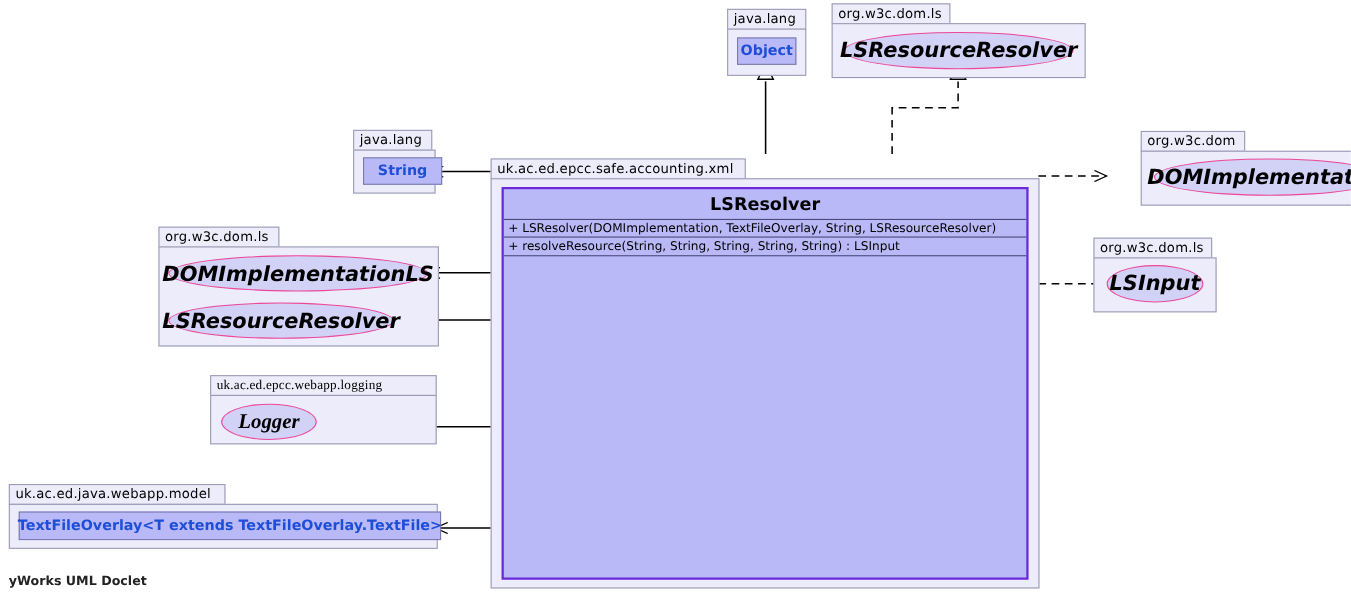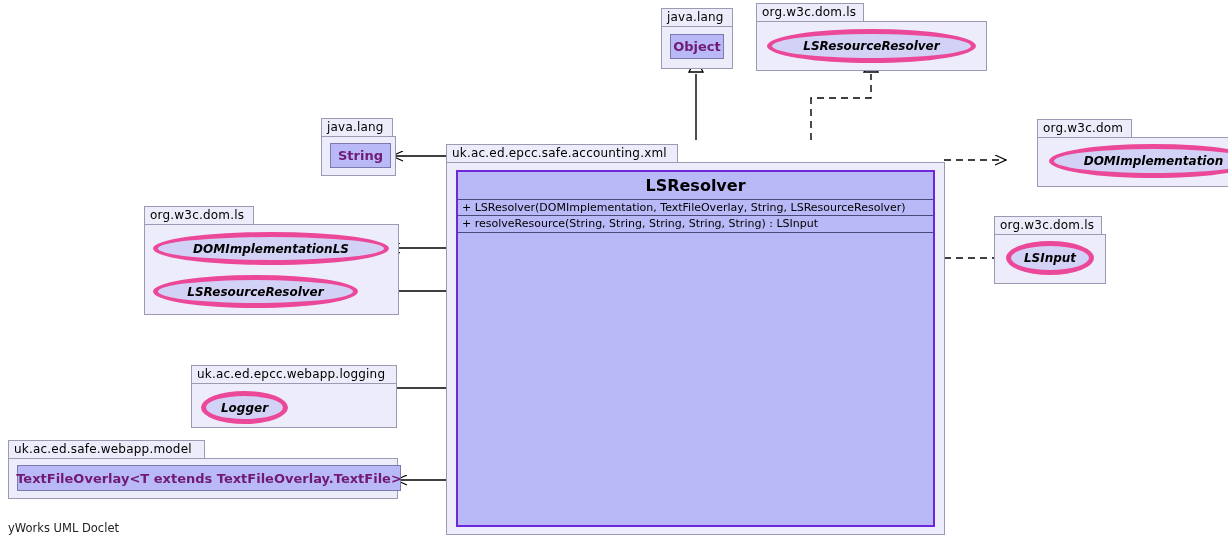--- a/index.html
+++ b/index.html
@@ -54,38 +54,38 @@
     background: #ececfa;
     border: 1px solid #9a9ab4;
   }
 
   
   .cls-box {
     position: absolute;
     box-sizing: border-box;
     background: #b9b9f7;
     border: 1px solid #7a7ab0;
-    color: #701a75;
+    color: #1d4ed8;
     font-weight: bold;
     font-size: 13px;
     display: flex;
     align-items: center;
     justify-content: center;
     white-space: nowrap;
   }
   .iface {
     position: absolute;
     box-sizing: border-box;
     background: #d2d2f6;
-    border: 5px solid #ec4899;
+    border: 1px solid #ec4899;
     border-radius: 50%;
     color: #000000;
     font-weight: bold;
     font-style: italic;
-    font-size: 12px;
+    font-size: 19px;
     display: flex;
     align-items: center;
     justify-content: center;
     white-space: nowrap;
   }
 
   
   .mainclass {
     position: absolute;
     box-sizing: border-box;
@@ -120,20 +120,21 @@
     border-bottom: 1px solid #4a4a7a;
   }
 
   .footer {
     position: absolute;
     left: 8px;
     top: 521px;
     font-size: 11.5px;
     color: #222222;
     white-space: nowrap;
+    font-weight: bold;
   }
 </style>
 </head>
 <body>
 
 <div id="canvas">
 
   <svg id="edges" viewBox="0 0 1228 545">
     <defs>
       <marker id="hollowTri" markerWidth="14" markerHeight="14" refX="1" refY="6" orient="auto" markerUnits="userSpaceOnUse">
@@ -195,21 +196,21 @@
     <div class="pkg-tab" style="width:108px;">org.w3c.dom.ls</div>
     <div class="pkg-body" style="top:18px; width:231px; height:50px;"></div>
     <div class="iface" style="left:11px; top:26px; width:209px; height:34px;">
       <span>LSResourceResolver</span>
     </div>
   </div>
 
   <div class="pkg" style="left:321px; top:118px; width:75px; height:58px;">
     <div class="pkg-tab" style="width:72px;">java.lang</div>
     <div class="pkg-body" style="top:18px; width:75px; height:40px;"></div>
-    <div class="cls-box" style="left:9px; top:25px; width:61px; height:25px;">
+    <div class="cls-box" style="left:9px; top:25px; width:72px; height:25px;">
       <span>String</span>
     </div>
   </div>
 
   <div class="pkg" style="left:446px; top:117px; width:499px; height:391px;margin-top:27px;">
     <div class="pkg-tab" style="width:232px;">uk.ac.ed.epcc.safe.accounting.xml</div>
     <div class="pkg-body" style="top:18px; width:499px; height:373px;"></div>
 
     <div class="mainclass" style="left:10px; top:26px; width:479px; height:357px;">
       <div class="mc-title">LSResolver</div>
@@ -240,30 +241,30 @@
   </div>
 
   <div class="pkg" style="left:994px; top:216px; width:112px; height:68px;">
     <div class="pkg-tab" style="width:108px;">org.w3c.dom.ls</div>
     <div class="pkg-body" style="top:18px; width:112px; height:50px;"></div>
     <div class="iface" style="left:12px; top:25px; width:88px; height:34px;">
       <span>LSInput</span>
     </div>
   </div>
 
-  <div class="pkg" style="left:191px; top:365px; width:206px; height:80px;">
+  <div class="pkg" style="left:191px; top:341px; width:206px; height:80px;font-family:Liberation Serif, serif;">
     <div class="pkg-tab" style="width:206px;">uk.ac.ed.epcc.webapp.logging</div>
     <div class="pkg-body" style="top:18px; width:206px; height:45px;"></div>
     <div class="iface" style="left:10px; top:26px; width:87px; height:33px;">
       <span>Logger</span>
     </div>
   </div>
 
   <div class="pkg" style="left:8px; top:440px; width:390px; height:59px;">
-    <div class="pkg-tab" style="width:197px;">uk.ac.ed.safe.webapp.model</div>
+    <div class="pkg-tab" style="width:197px;">uk.ac.ed.java.webapp.model</div>
     <div class="pkg-body" style="top:18px; width:390px; height:41px;"></div>
     <div class="cls-box" style="left:9px; top:25px; width:384px; height:26px;">
       <span>TextFileOverlay&lt;T extends TextFileOverlay.TextFile&gt;</span>
     </div>
   </div>
 
   <div class="footer">yWorks UML Doclet</div>
 
 </div>
 

